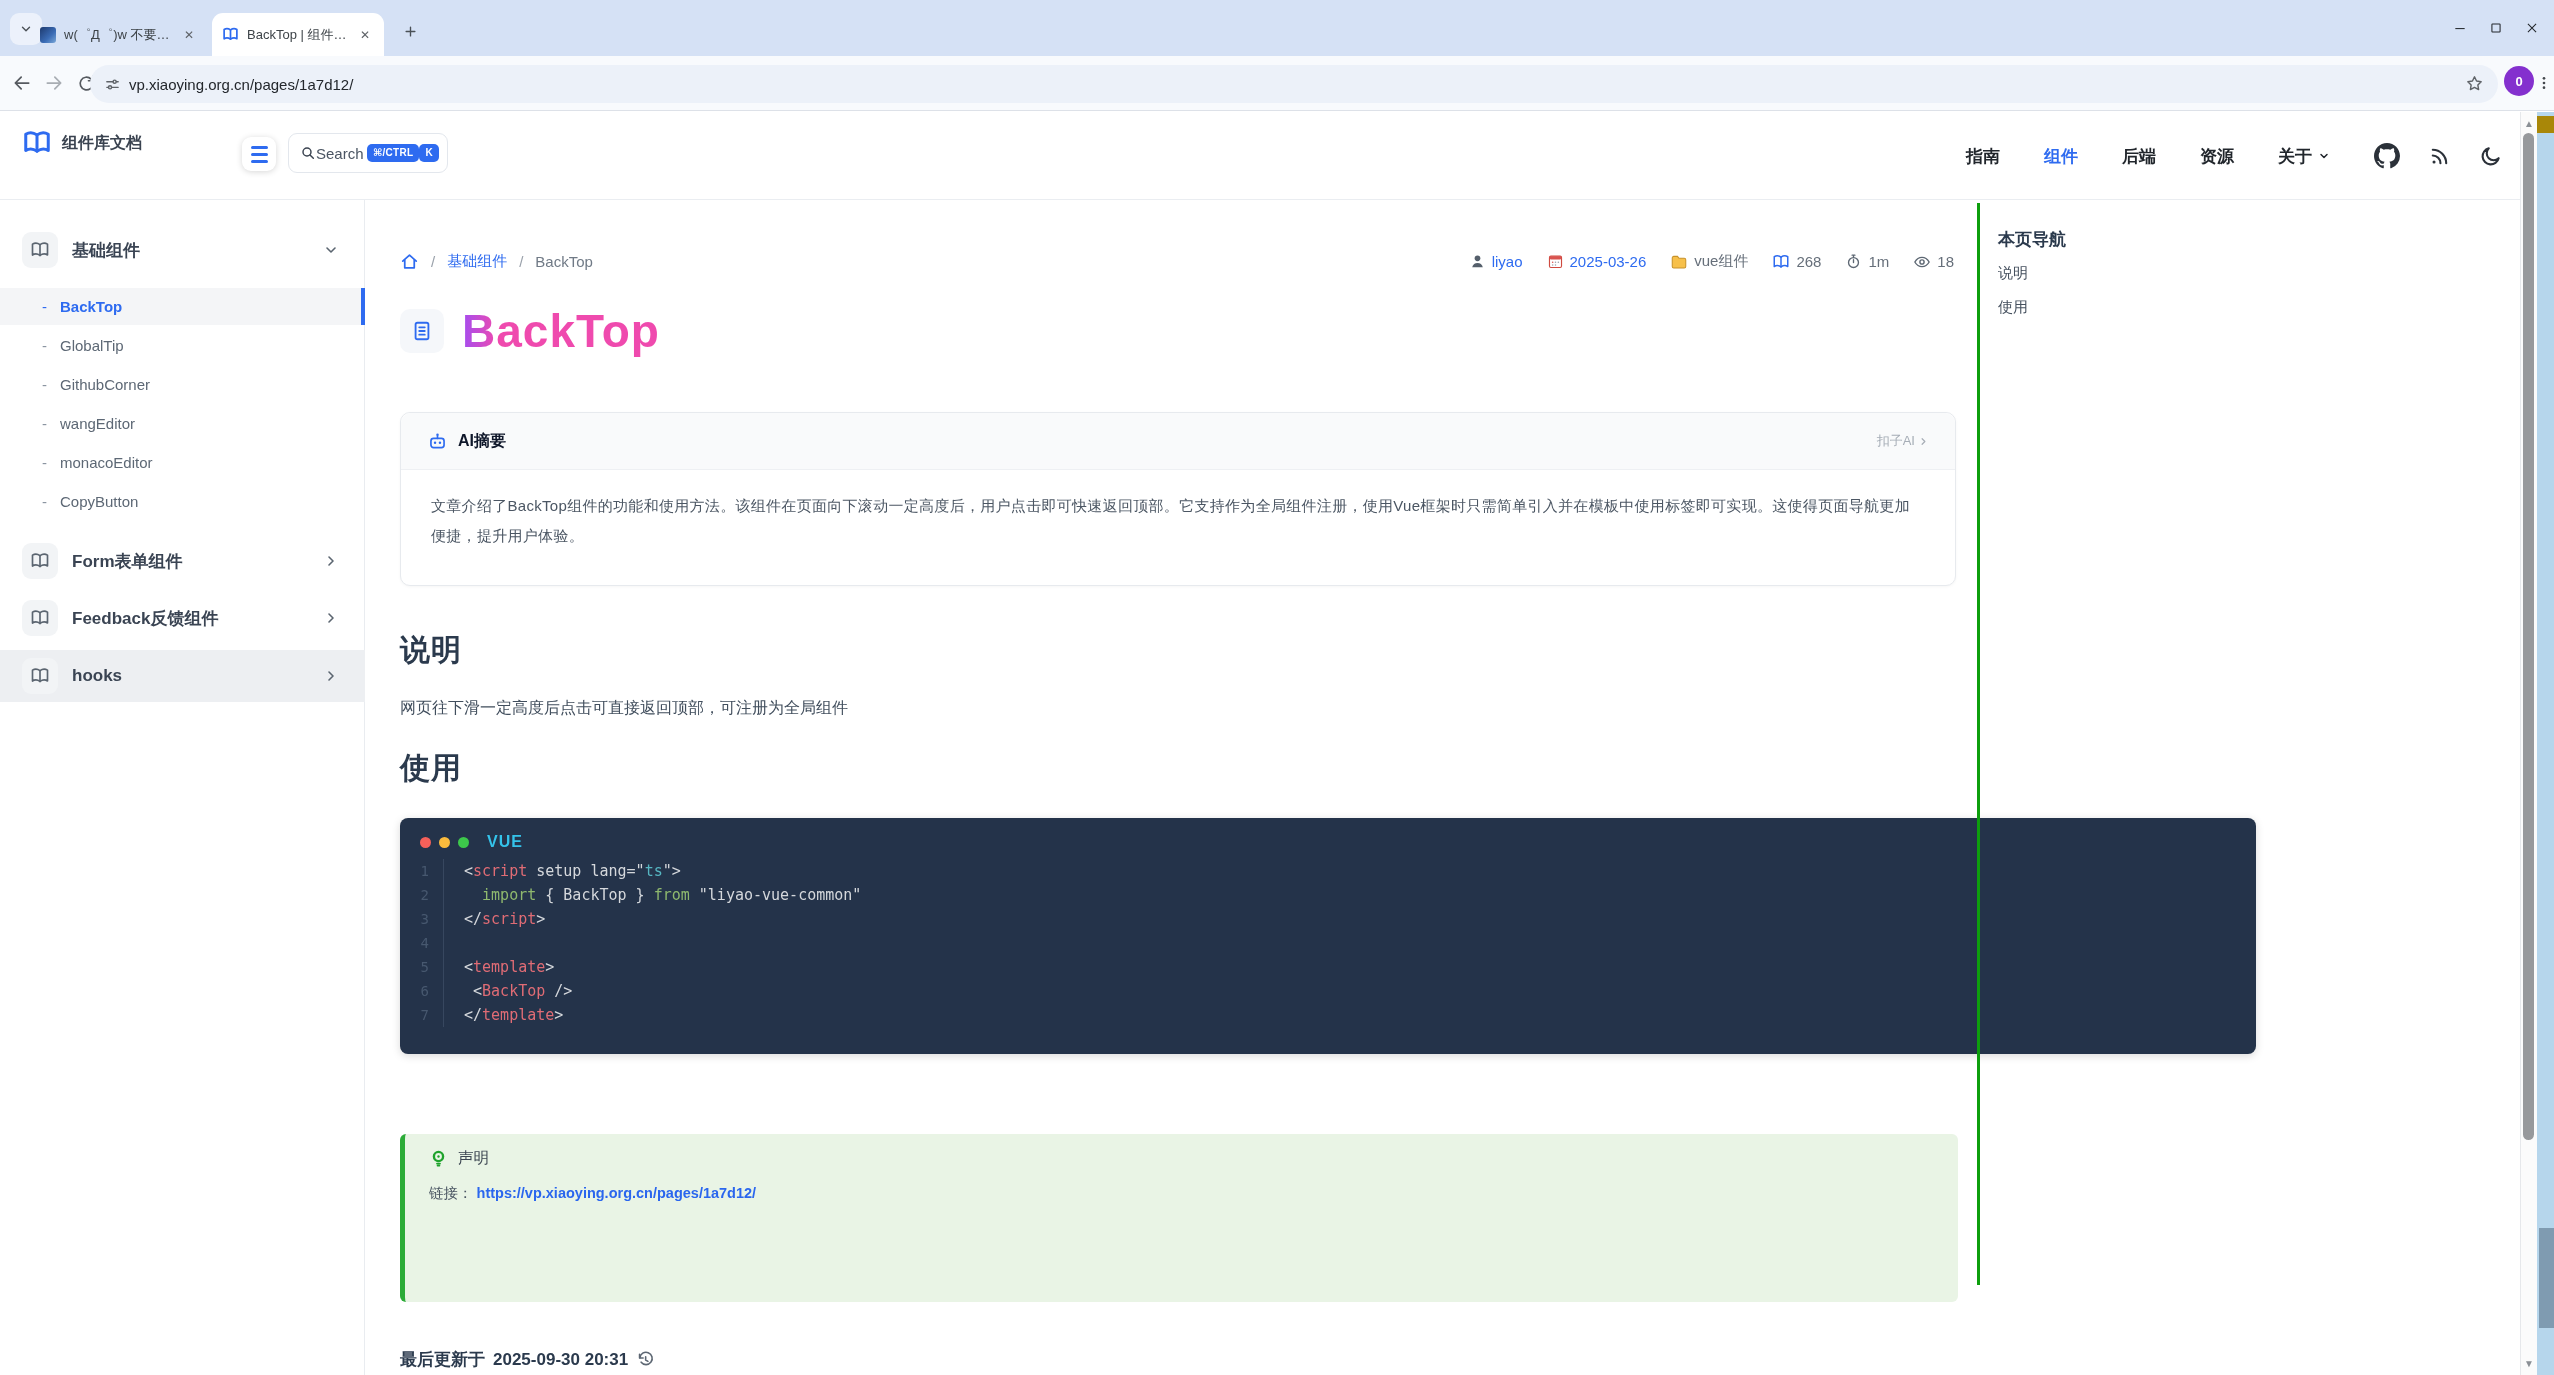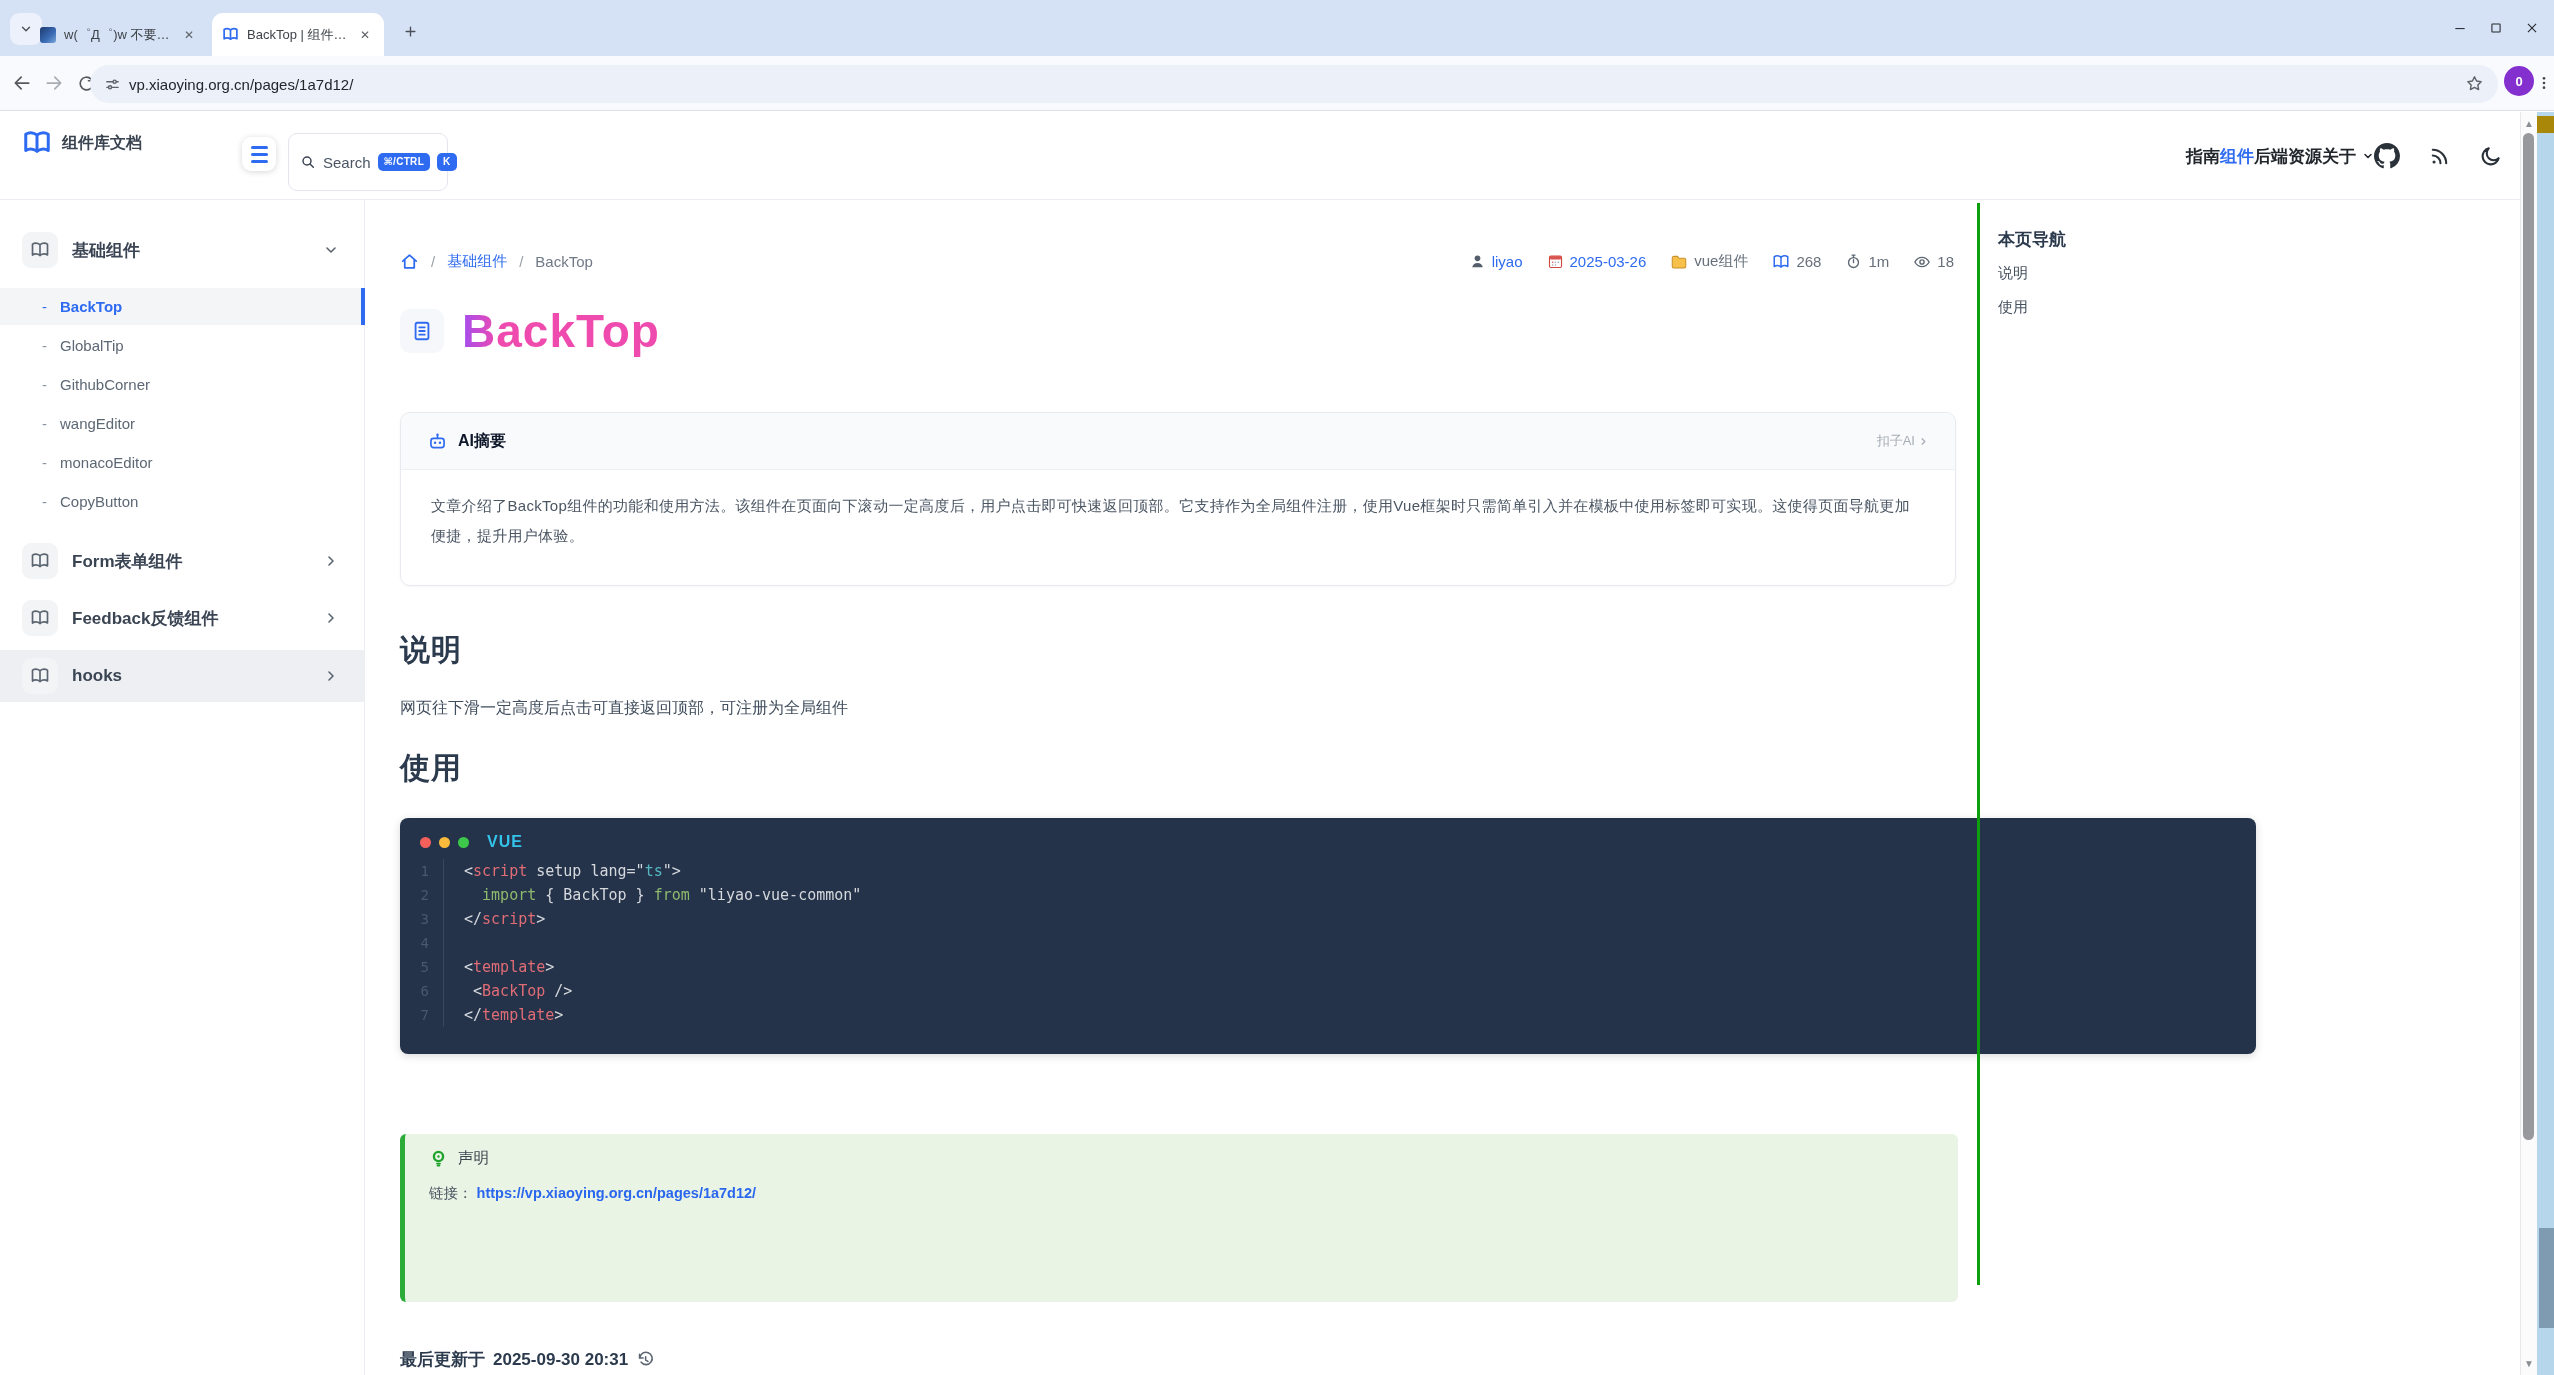--- a/index.html
+++ b/index.html
@@ -27,24 +27,24 @@
   .star{position:absolute;right:14px;top:9px;}
   .avatar{position:absolute;left:2504px;top:66px;width:30px;height:30px;border-radius:50%;background:#8430ce;color:#fff;font-size:13px;font-weight:bold;display:flex;align-items:center;justify-content:center;}
   .kebab{position:absolute;left:2534px;top:68px;width:20px;height:30px;display:flex;align-items:center;justify-content:center;color:#43474d;}
 
   
   .siteheader{position:absolute;left:0;top:112px;width:100%;height:88px;background:#fff;border-bottom:1px solid #eaedf1;box-sizing:border-box;}
   .logo{position:absolute;left:22px;top:128px;display:flex;align-items:center;gap:10px;}
   .logo .t{font-size:16px;font-weight:bold;color:#3a4350;}
   .hamburger{position:absolute;left:242px;top:137px;width:34px;height:34px;border-radius:9px;background:#fff;box-shadow:0 1px 6px rgba(0,0,0,.16);display:flex;flex-direction:column;align-items:center;justify-content:center;gap:4px;}
   .hamburger i{display:block;width:17px;height:3px;border-radius:2px;background:#2e6bf0;}
-  .searchpill{position:absolute;left:288px;top:133px;width:160px;height:58px;border:1px solid #e3e7ed;border-radius:9px;background:#fff;box-sizing:border-box;display:flex;align-items:center;padding:0 8px 0 11px;gap:7px;}
+  .searchpill{position:absolute;left:288px;top:133px;width:160px;height:40px;border:1px solid #e3e7ed;border-radius:9px;background:#fff;box-sizing:border-box;display:flex;align-items:center;padding:0 8px 0 11px;}
   .searchpill .lbl{font-size:15px;color:#4b5563;}
   .kbd{background:#2e6bf0;color:#fff;font-size:10px;font-weight:bold;border-radius:5px;padding:4px 6px;line-height:1;letter-spacing:.3px;}
-  .mainnav{position:absolute;right:52px;top:112px;height:88px;display:flex;align-items:center;}
+  .mainnav{position:absolute;right:52px;top:112px;height:88px;display:flex;align-items:center;gap:44px;}
   .mainnav .navlink{font-size:17px;font-weight:bold;color:#21262c;display:flex;align-items:center;gap:6px;}
   .mainnav .navlink.active{color:#2e6bf0;}
   .iconrow{display:flex;align-items:center;gap:28px;color:#2b3139;}
 
   
   .sidebar{position:absolute;left:0;top:200px;width:365px;height:1175px;background:#fff;border-right:1px solid #e9ecf0;box-sizing:border-box;}
   .sgroup{position:absolute;left:0;width:365px;height:52px;display:flex;align-items:center;padding-left:22px;box-sizing:border-box;}
   .sgroup .ibox{width:36px;height:36px;border-radius:9px;background:#f2f4f6;display:flex;align-items:center;justify-content:center;color:#5b6570;}
   .sgroup .glabel{font-size:17px;font-weight:bold;color:#3a4453;margin-left:14px;}
   .sgroup .chev{position:absolute;right:26px;color:#5b6570;display:flex;}

